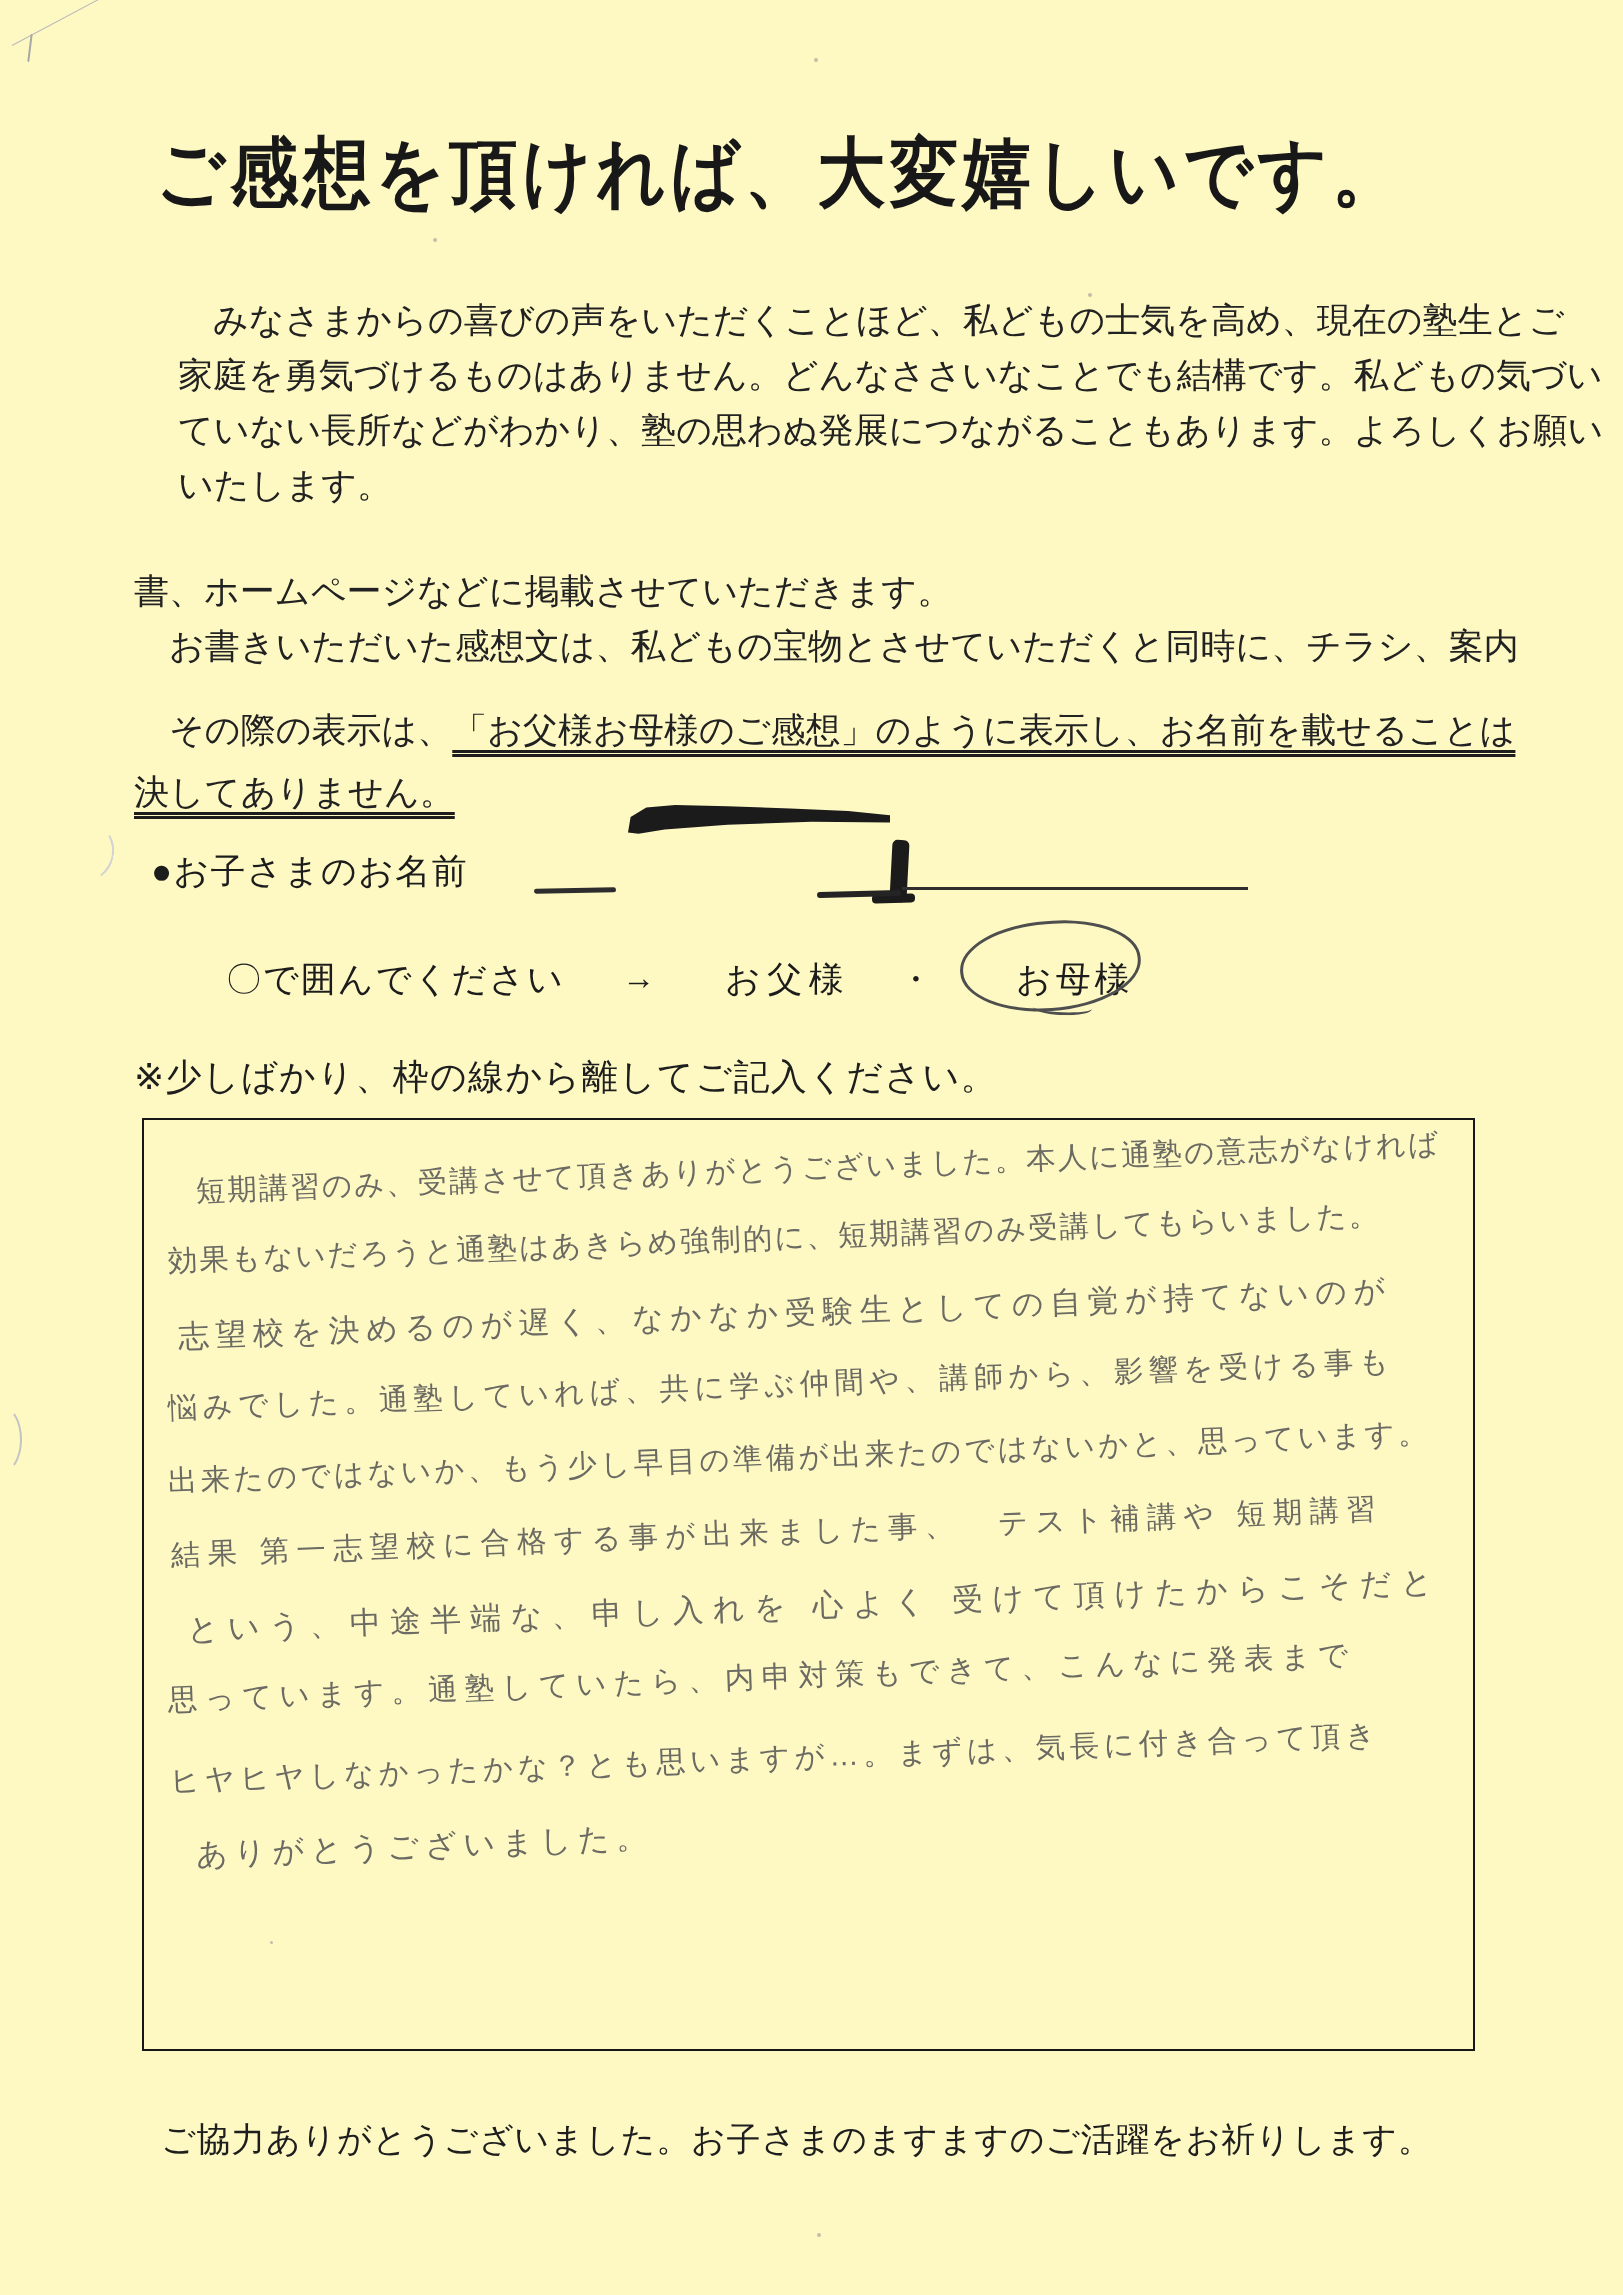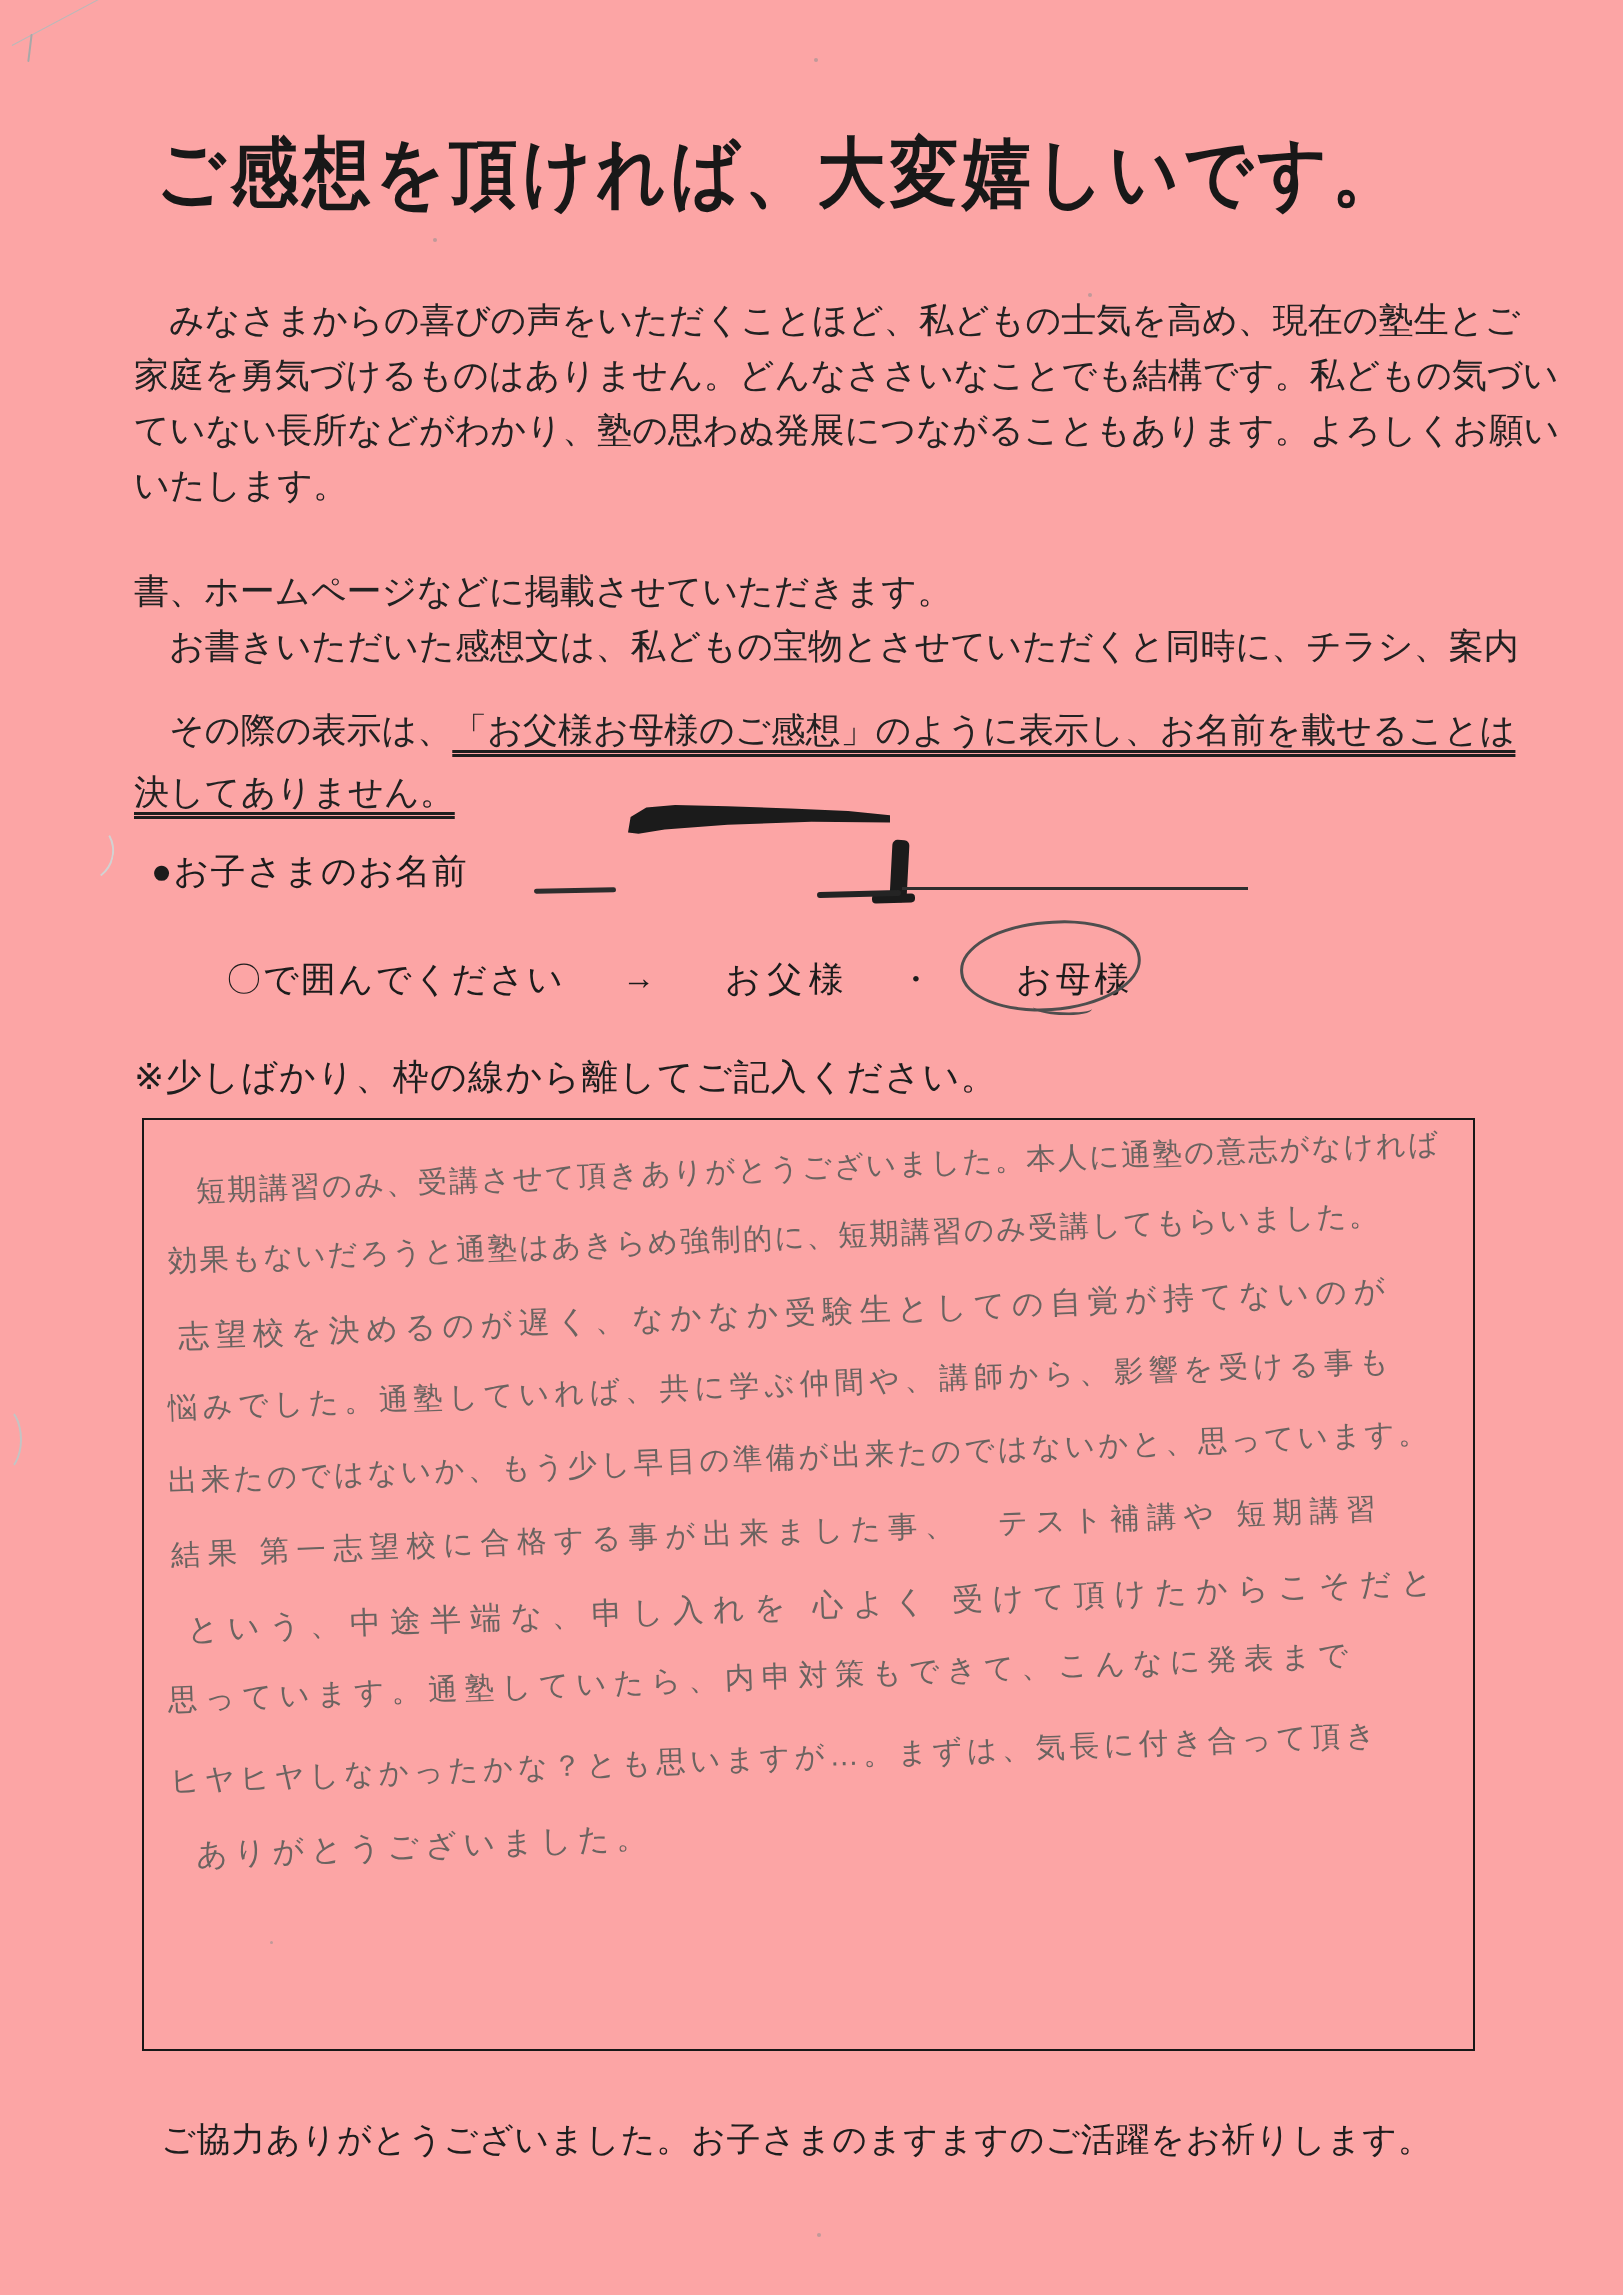--- a/index.html
+++ b/index.html
@@ -1,20 +1,20 @@
 <!DOCTYPE html>
 <html lang="ja" style="font-size:10.5px"><head>
 <meta charset="utf-8">
 <style>
   html,body{margin:0;padding:0;background:#ffffff;}
   .page{
     position:relative;
     width:1623px;
     height:2295px;
-    background:#fca5a5;
+    background:#fef9c3;
     overflow:hidden;
     font-family:"Liberation Sans","DejaVu Sans",sans-serif;
     color:#1f1f1f;
   }
   
   .artifact{position:absolute;pointer-events:none;}
   .scratch-line{
     left:11.8px;top:45px;width:165px;height:1.3px;background:#b9b9b9;
     transform:rotate(-28deg);transform-origin:left center;
   }
@@ -43,21 +43,21 @@
   .title{
     position:absolute;left:156px;top:123px;width:1316px;
     font-family:"Liberation Serif","DejaVu Serif",serif;
     font-weight:900;font-size:68px;letter-spacing:4.6px;color:#181818;
     transform:scaleY(1.12);transform-origin:top left;
     white-space:nowrap;
   }
   
   .para{position:absolute;left:134px;width:1368px;font-size:35px;color:#222;}
   .para .line{height:55px;line-height:47px;white-space:nowrap;}
-  .p-intro{top:296px;}
+  .p-intro{top:296px;margin-left:44px;}
   .p-usage{top:567px;}
   .p-privacy{top:706px;}
   .p-privacy .line{height:62px;}
   .dbl-underline{
     text-decoration-line:underline;
     text-decoration-style:double;
     text-decoration-color:#1d1d1d;
     text-decoration-thickness:2.6px;
     text-underline-offset:7.9px;
   }

